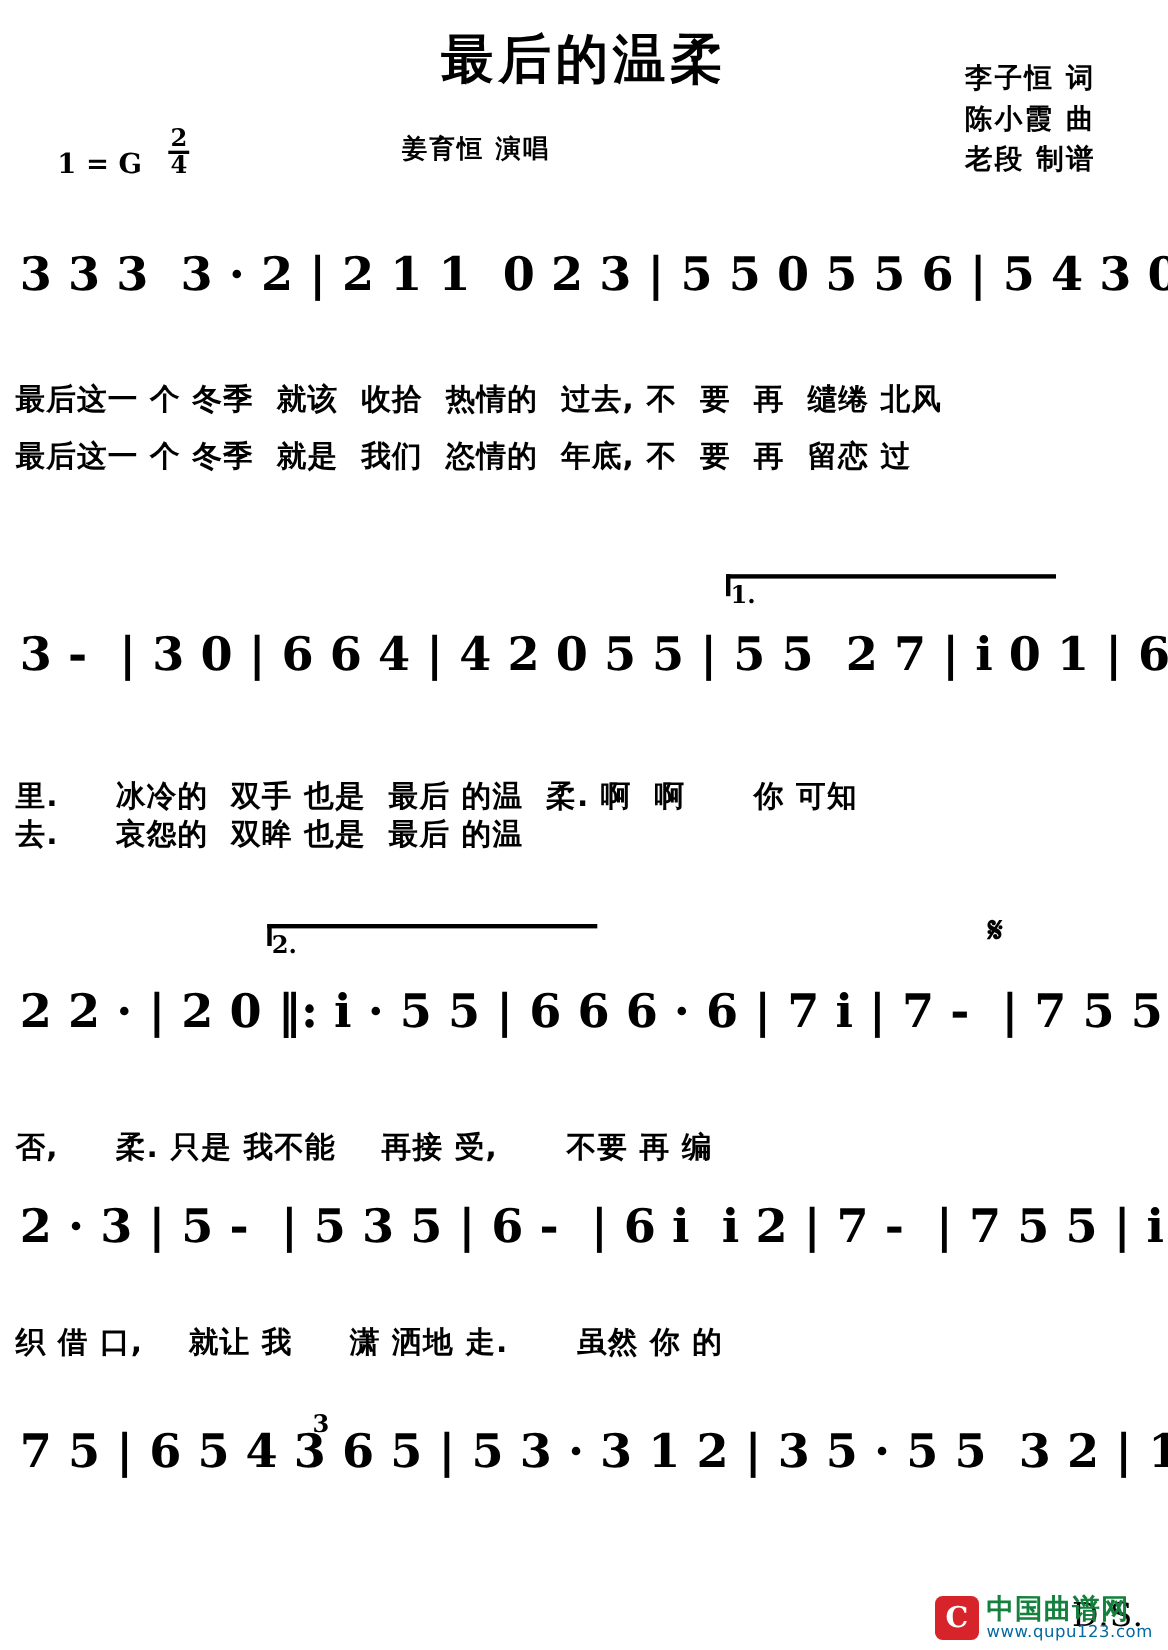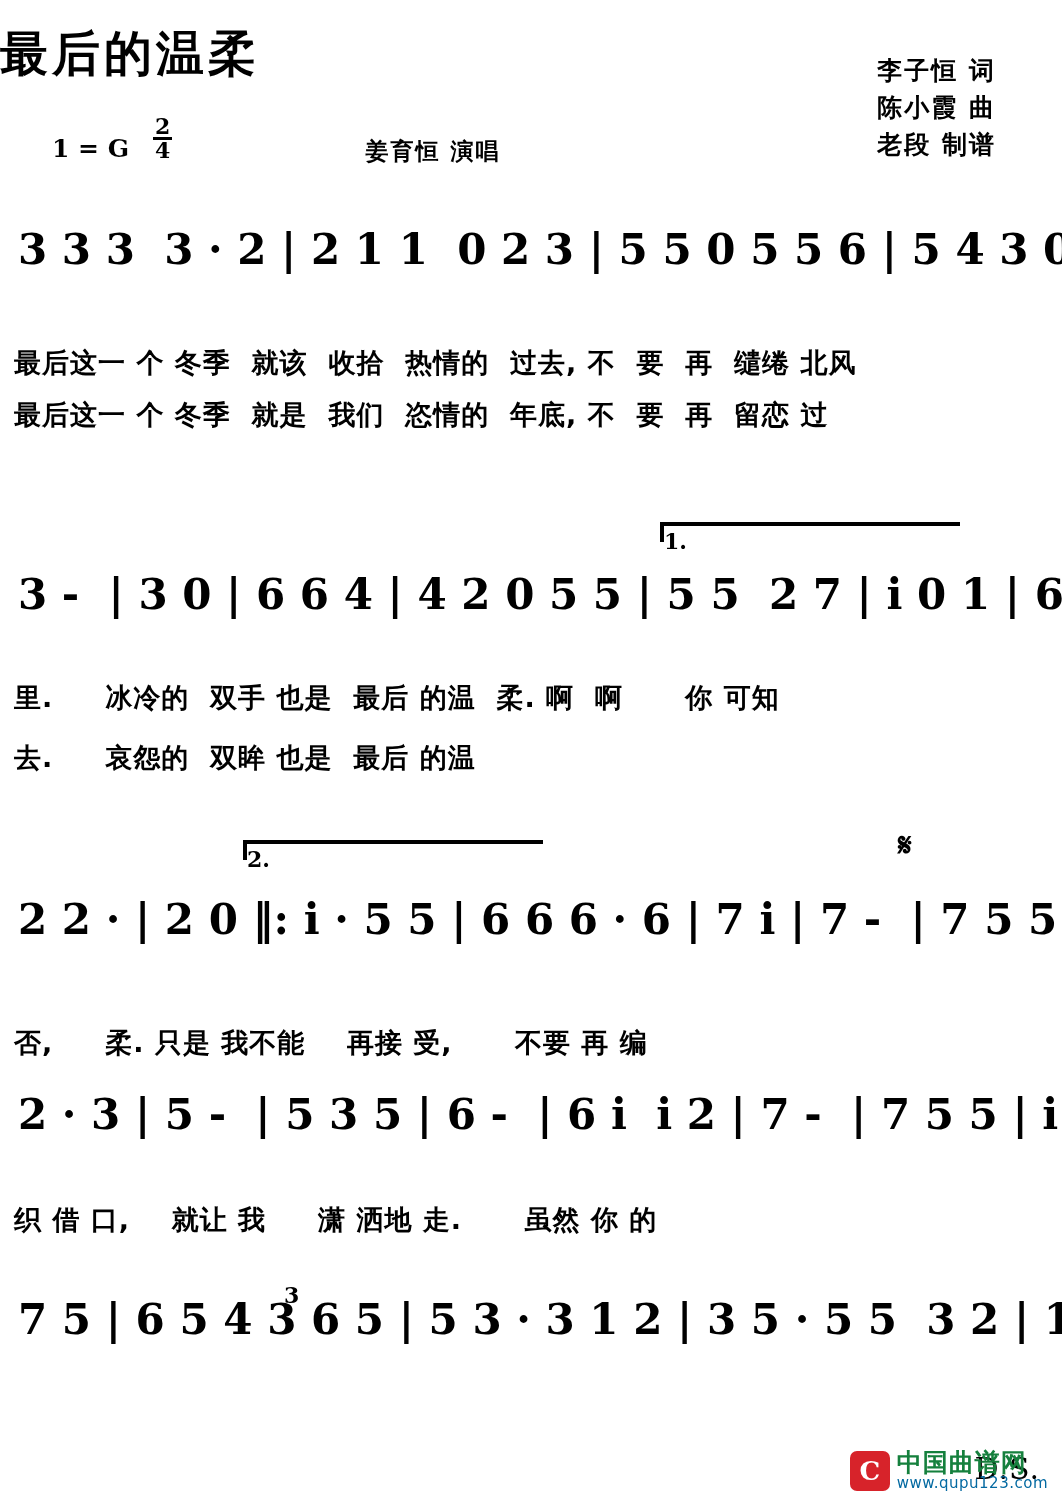--- a/index.html
+++ b/index.html
@@ -19,38 +19,39 @@
     position: absolute;
     inset: 0;
   }
 
   
   .title {
     position: absolute;
     top: 22px;
     left: 0;
     width: 1062px;
+    text-align: center;
     font-size: 48px;
     font-weight: bold;
     letter-spacing: 4px;
     font-family: "DejaVu Sans", sans-serif;
   }
   .credits {
     position: absolute;
     top: 52px;
     right: 66px;
     text-align: left;
     font-size: 25px;
     font-weight: bold;
     line-height: 37px;
     letter-spacing: 2px;
   }
   .singer {
     position: absolute;
-    top: 136px;
+    top: 120px;
     left: 0;
     width: 866px;
     text-align: center;
     font-size: 23px;
     font-weight: bold;
     letter-spacing: 2px;
   }
   .keysig {
     position: absolute;
     top: 118px;
@@ -194,21 +195,21 @@
       <div class="noteline">3 3 3  3 · 2 | 2 1 1  0 2 3 | 5 5 0 5 5 6 | 5 4 3 0 1 | 6 · 6 | 6 5 6 5 4</div>
     </div>
     <div class="lyric" style="top:172px;">最后这一 个 冬季  就是  我们  恣情的  年底, 不  要  再  留恋 过</div>
     <div class="lyric" style="top:120px;">最后这一 个 冬季  就该  收拾  热情的  过去, 不  要  再  缱绻 北风</div>
   </div>
 
   <div class="system" style="top:570px;">
     <div class="notes">
       <div class="noteline">3 -  | 3 0 | 6 6 4 | 4 2 0 5 5 | 5 5  2 7 | i 0 1 | 6 -  | 6 3  2 1</div>
     </div>
-    <div class="lyric" style="top:110px;">里.     冰冷的  双手 也是  最后 的温  柔. 啊  啊      你 可知</div>
+    <div class="lyric" style="top:136px;">里.     冰冷的  双手 也是  最后 的温  柔. 啊  啊      你 可知</div>
     <div class="lyric" style="top:170px;">去.     哀怨的  双眸 也是  最后 的温</div>
   </div>
   <div class="bracket" style="left:660px; top:522px; width:296px;"></div>
   <div class="marker" style="left:664px; top:528px;">1.</div>
 
   <div class="system" style="top:895px;">
     <div class="notes">
       <div class="noteline">2 2 · | 2 0 ‖: i · 5 5 | 6 6 6 · 6 | 7 i | 7 -  | 7 5 5 | i · i</div>
     </div>
     <div class="lyric" style="top:106px;margin-top:24px;">否,     柔. 只是 我不能    再接 受,      不要 再 编</div>

